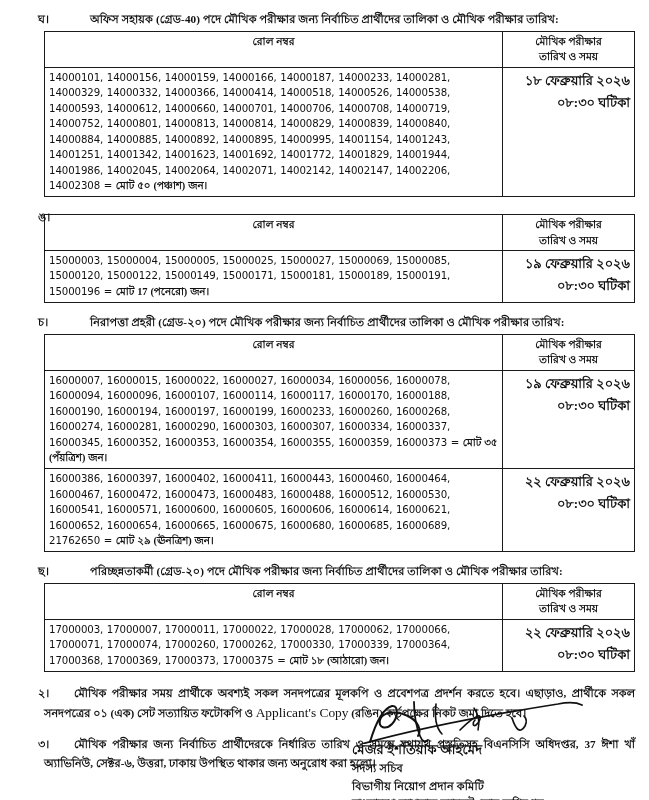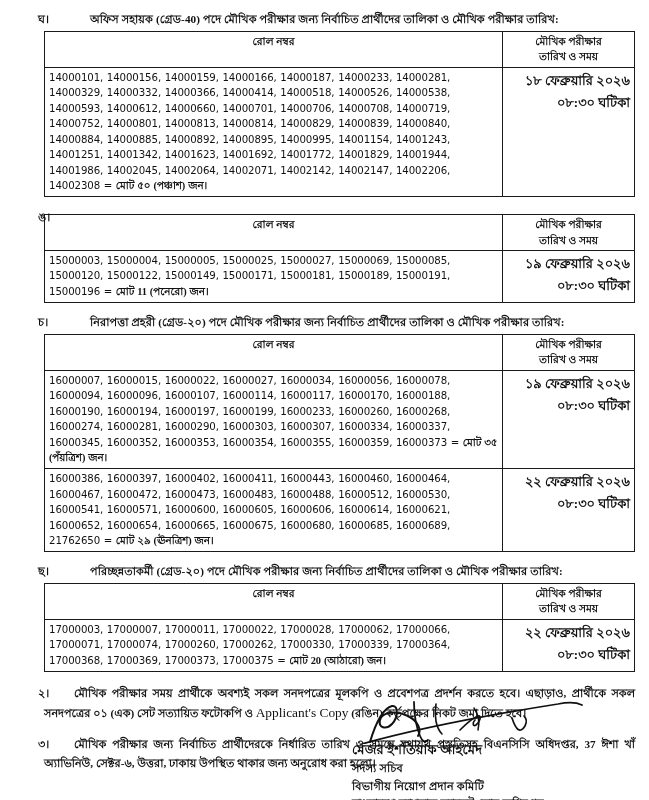--- a/index.html
+++ b/index.html
@@ -205,21 +205,21 @@
         </colgroup>
       <tbody>
           <tr>
         <th class="hdr col-roll">রোল নম্বর</th>
         <th class="hdr col-date">
           <span>মৌখিক পরীক্ষার</span><br>
           <span>তারিখ ও সময়</span>
         </th>
       </tr>
       <tr>
-        <td class="rolls"><span>15000003, 15000004, 15000005, 15000025, 15000027, 15000069, 15000085, 15000120, 15000122, 15000149, 15000171, 15000181, 15000189, 15000191, 15000196 = </span><span class="bn">মোট 11 (পনেরো) জন।</span></td>
+        <td class="rolls"><span>15000003, 15000004, 15000005, 15000025, 15000027, 15000069, 15000085, 15000120, 15000122, 15000149, 15000171, 15000181, 15000189, 15000191, 15000196 = </span><span class="bn">মোট 17 (পনেরো) জন।</span></td>
         <td class="dates">
           <span>১৯ ফেব্রুয়ারি ২০২৬</span>
           <span class="d2">০৮:৩০ ঘটিকা</span>
         </td>
       </tr>
     </tbody>
       </table>
   </div>
 
   <div class="gap-b"></div>
@@ -274,21 +274,21 @@
         </colgroup>
       <tbody>
           <tr>
         <th class="hdr col-roll">রোল নম্বর</th>
         <th class="hdr col-date">
           <span>মৌখিক পরীক্ষার</span><br>
           <span>তারিখ ও সময়</span>
         </th>
       </tr>
       <tr>
-        <td class="rolls"><span>17000003, 17000007, 17000011, 17000022, 17000028, 17000062, 17000066, 17000071, 17000074, 17000260, 17000262, 17000330, 17000339, 17000364, 17000368, 17000369, 17000373, 17000375 = </span><span class="bn">মোট 20 (আঠারো) জন।</span></td>
+        <td class="rolls"><span>17000003, 17000007, 17000011, 17000022, 17000028, 17000062, 17000066, 17000071, 17000074, 17000260, 17000262, 17000330, 17000339, 17000364, 17000368, 17000369, 17000373, 17000375 = </span><span class="bn">মোট ১৮ (আঠারো) জন।</span></td>
         <td class="dates">
           <span>২২ ফেব্রুয়ারি ২০২৬</span>
           <span class="d2">০৮:৩০ ঘটিকা</span>
         </td>
       </tr>
     </tbody>
       </table>
   </div>
 
   <div class="para">

